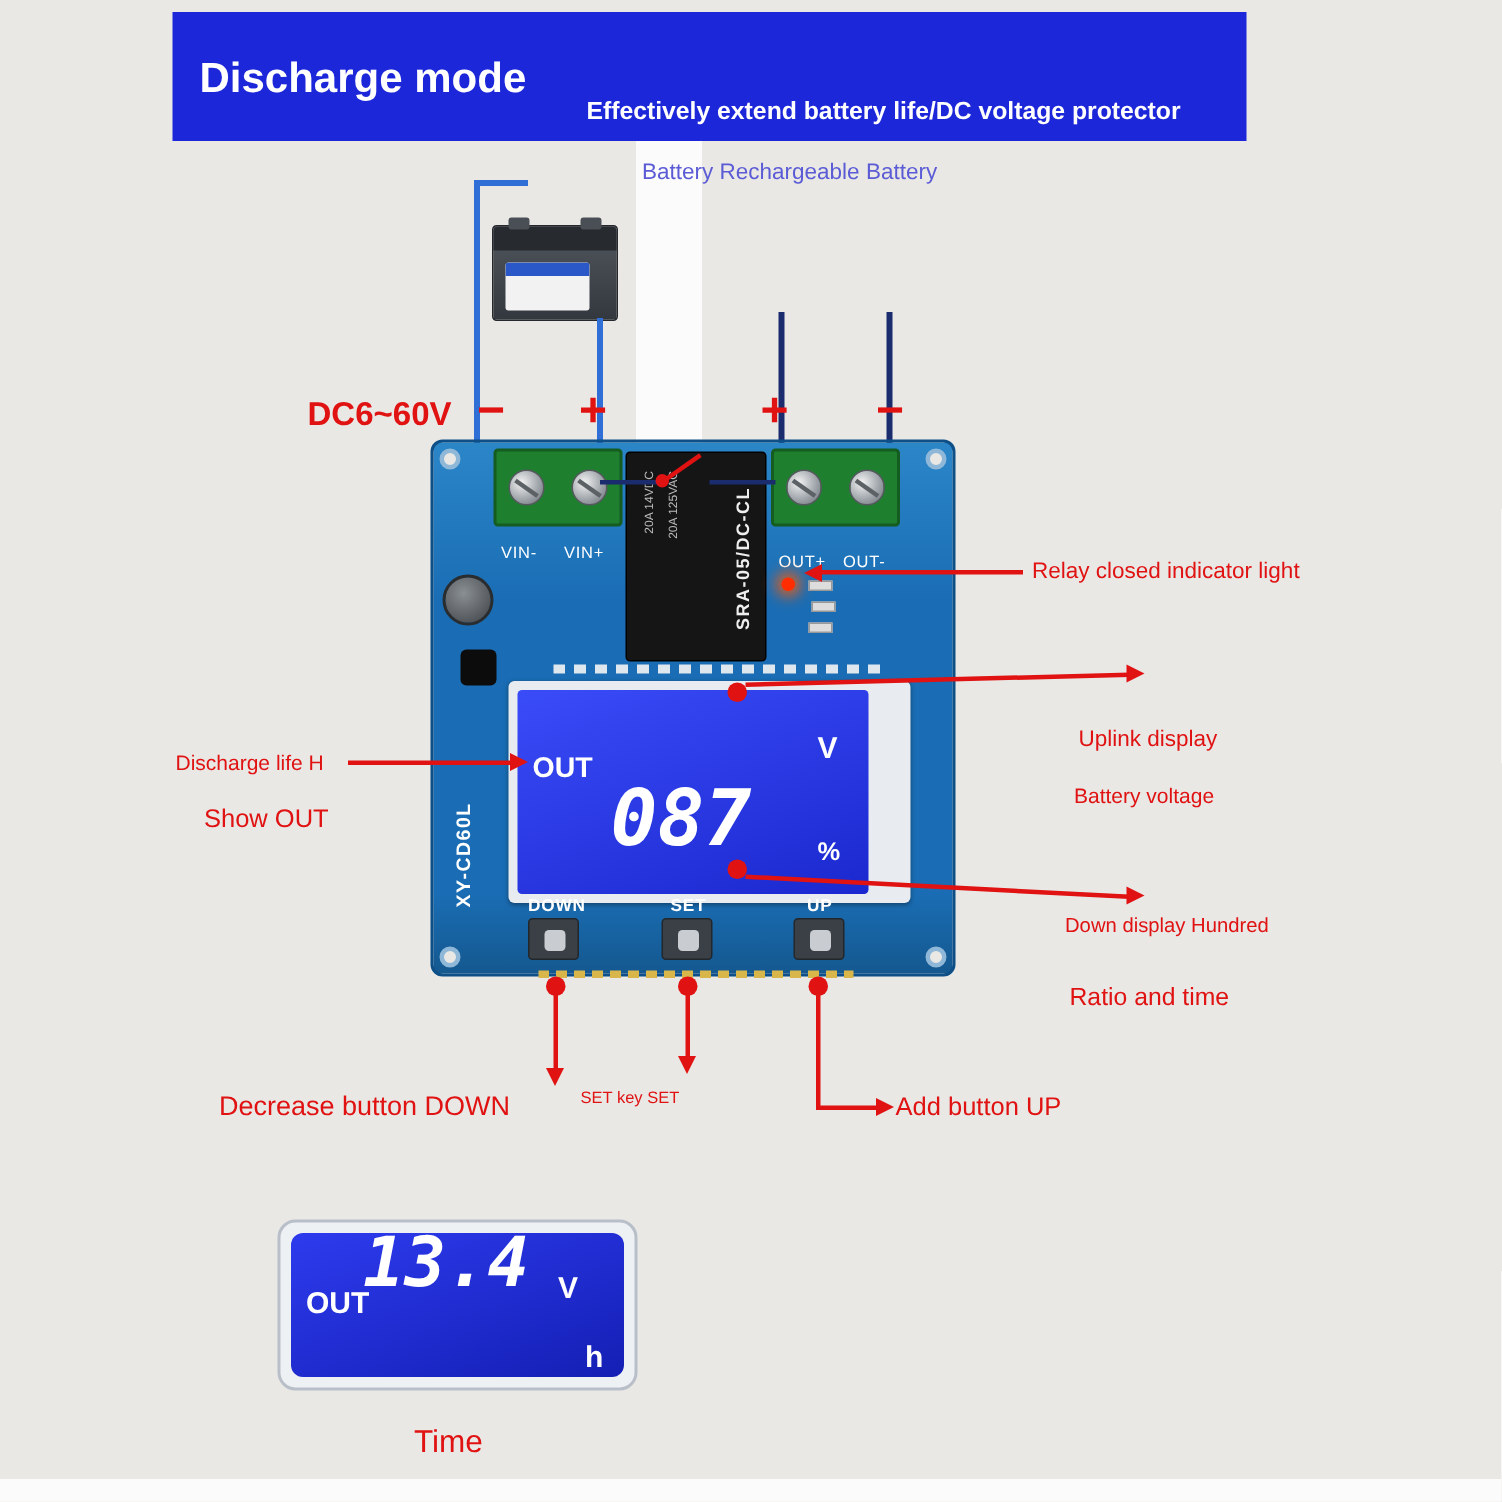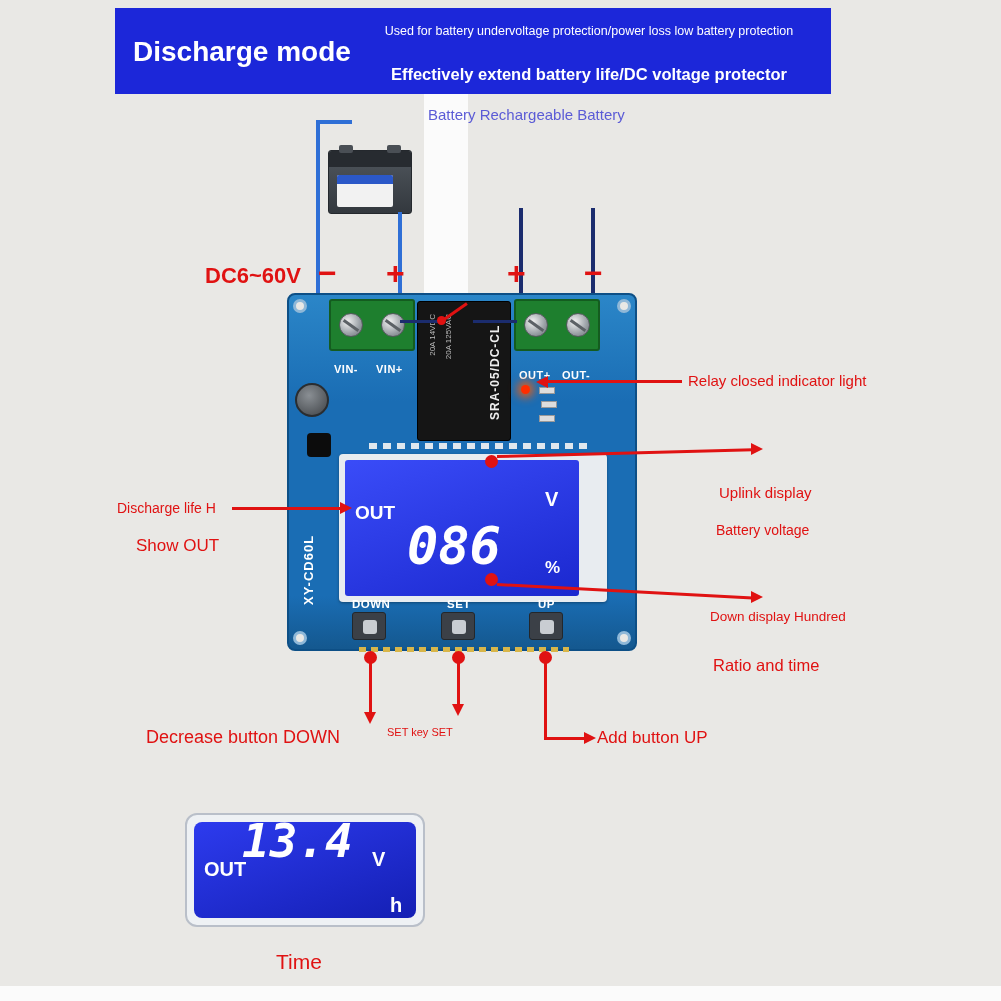--- a/index.html
+++ b/index.html
@@ -41,21 +41,21 @@
   .loadbox span{color:#1c2f66;font-size:24px;font-weight:600}
 
   
   .pcb{position:absolute;left:287px;top:293px;width:350px;height:358px;border-radius:8px;
        background:linear-gradient(#2b86c8,#1a6db4 30%,#1a6db4 85%,#14588f);border:2px solid #0d4f86}
   .chole{position:absolute;width:14px;height:14px;border-radius:50%;background:#e9e8e5;border:3px solid #8fb8d8}
   .tblock{position:absolute;width:86px;height:52px;background:#1e7f2e;border:2px solid #145c1f;border-radius:3px}
   .screw{position:absolute;width:24px;height:24px;border-radius:50%;
          background:radial-gradient(circle at 35% 35%,#f2f2f2,#9aa0a6 60%,#6b7075);border:1px solid #55595e}
   .screw i{position:absolute;left:2px;top:10px;width:18px;height:3px;background:#5c6166;transform:rotate(35deg)}
-  .pcb-label{position:absolute;color:#fff;font-size:11px;font-weight:bold;letter-spacing:.5px}
+  .pcb-label{position:absolute;color:#fff;font-size:11px;font-weight:normal;letter-spacing:.5px}
   .relay{position:absolute;left:128px;top:6px;width:94px;height:140px;background:#151515;border:1px solid #000;border-radius:3px}
   .relay-model{position:absolute;right:8px;top:8px;height:124px;writing-mode:vertical-rl;transform:rotate(180deg);
                color:#eee;font-size:12px;font-weight:bold;letter-spacing:1px;text-align:center}
   .relay-rate{position:absolute;top:12px;writing-mode:vertical-rl;transform:rotate(180deg);color:#bbb;font-size:8px}
   .led{position:absolute;left:232px;top:90px;width:9px;height:9px;border-radius:50%;background:#ff2d00;
        box-shadow:0 0 9px 4px rgba(255,90,0,.8)}
   .smd{position:absolute;width:16px;height:7px;background:#ddd;border:1px solid #999}
   .cap-el{position:absolute;left:6px;top:88px;width:34px;height:34px;border-radius:50%;
           background:radial-gradient(circle at 40% 35%,#8a8f94,#3e4246);border:2px solid #2a2d30}
   .inductor{position:absolute;left:18px;top:138px;width:24px;height:24px;background:#0c0c0c;border-radius:4px}
@@ -87,21 +87,20 @@
 </head>
 <body>
 
 <div id="stage">
 
   <div class="strip-white" style="left:424px;top:94px;width:44px;height:208px"></div>
   <div class="strip-white" style="left:0;top:986px;width:1001px;height:15px"></div>
 
   <div class="banner">
     <div class="banner-title">Discharge mode</div>
-    <div class="banner-sub1">Used for battery undervoltage protection/power loss low battery protection</div>
     <div class="banner-sub2">Effectively extend battery life/DC voltage protector</div>
   </div>
 
   <div class="abs" style="left:428px;top:106px;color:#5b5bd6;font-size:15px">Battery Rechargeable Battery</div>
 
   <div class="battery">
     <div class="cap"></div>
     <div class="nub" style="left:10px"></div>
     <div class="nub" style="left:58px"></div>
     <div class="sticker">
@@ -165,21 +164,21 @@
     <div class="diode">
         <i></i>
       </div>
     <div class="padrow"></div>
     <div class="goldrow"></div>
 
     <div class="lcd-frame">
       <div class="lcd-screen">
         <span class="lcd-mode" style="left:10px;top:42px;font-size:19px">OUT</span>
         <span class="lcd-unit" style="left:200px;top:28px;font-size:20px">V</span>
-        <span class="seg" style="left:62px;top:58px;font-size:52px;line-height:56px">086</span>
+        <span class="seg" style="left:62px;top:58px;font-size:52px;line-height:56px">087</span>
         <span class="lcd-unit" style="left:200px;top:98px;font-size:17px">%</span>
       </div>
     </div>
 
     <div class="model-vert">XY-CD60L</div>
 
     <span class="btn-label" style="left:63px;top:303px">DOWN</span>
     <span class="btn-label" style="left:158px;top:303px">SET</span>
     <span class="btn-label" style="left:249px;top:303px">UP</span>
     <div class="tact" style="left:63px;top:317px">

